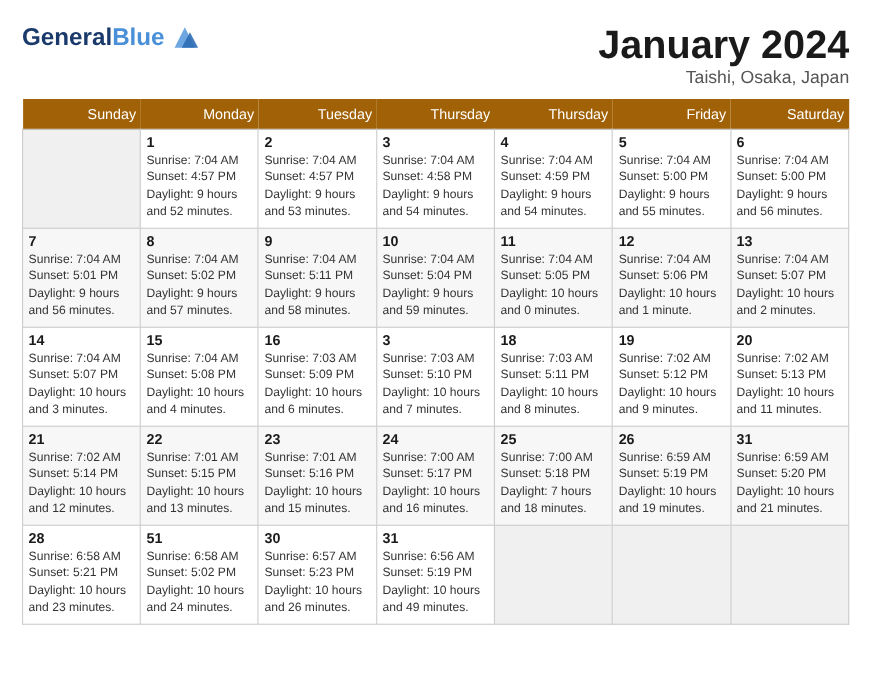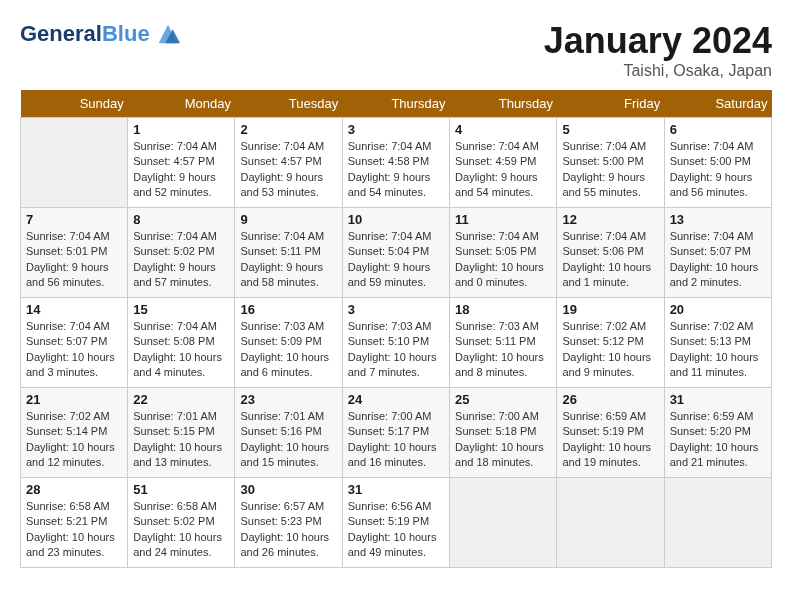--- a/index.html
+++ b/index.html
@@ -321,21 +321,21 @@
           <span>Sunrise: 7:00 AM</span><br>
           <span>Sunset: 5:17 PM</span><br>
           <span>Daylight: 10 hours and 16 minutes.</span>
         </div>
       </td>
         <td>
         <span class="day-num">25</span>
         <div class="day-info">
           <span>Sunrise: 7:00 AM</span><br>
           <span>Sunset: 5:18 PM</span><br>
-          <span>Daylight: 10 hours and 18 minutes.</span>
+          <span>Daylight: 7 hours and 18 minutes.</span>
         </div>
       </td>
         <td>
         <span class="day-num">26</span>
         <div class="day-info">
           <span>Sunrise: 6:59 AM</span><br>
           <span>Sunset: 5:19 PM</span><br>
           <span>Daylight: 10 hours and 19 minutes.</span>
         </div>
       </td>

